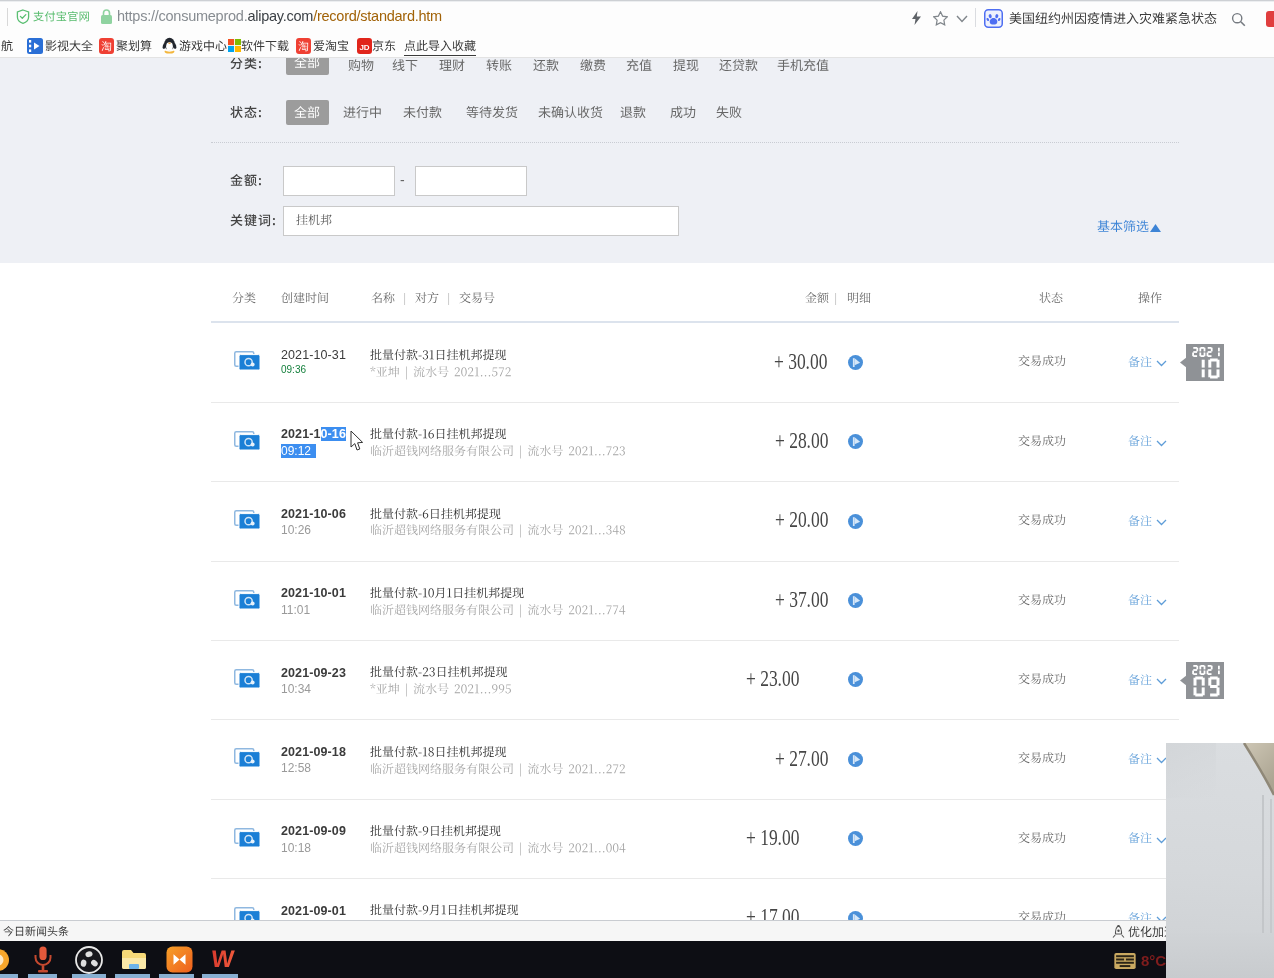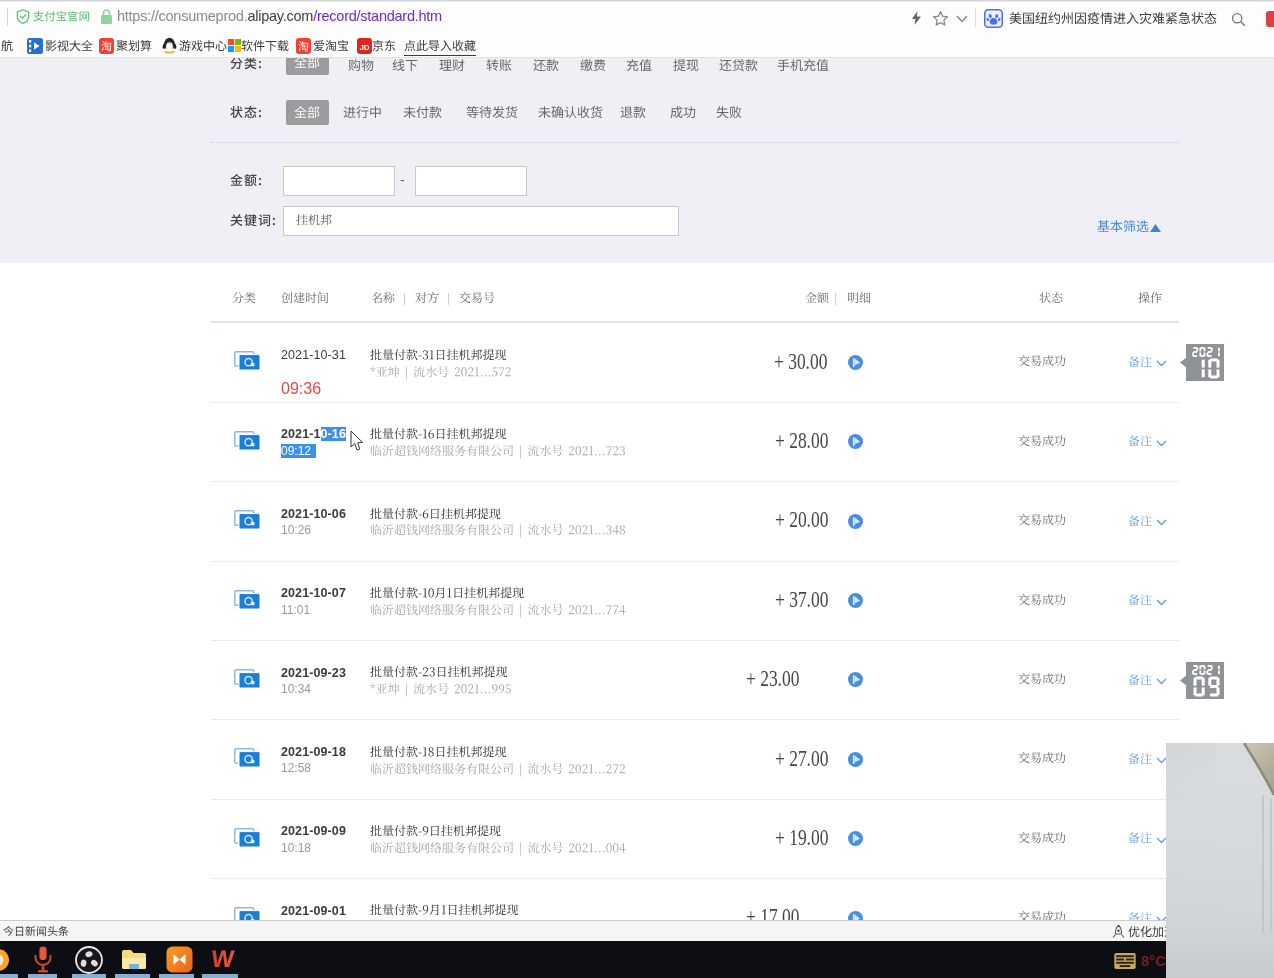--- a/index.html
+++ b/index.html
@@ -23,21 +23,21 @@
         <use href="#g2" x="2036"></use>
         <use href="#g3" x="3054"></use>
         <use href="#g4" x="4071"></use>
       </g>
     </svg>
   </div>
 <svg class="abs" style="left:100px;top:8px" width="13" height="17" viewBox="0 0 13 17">
 <rect x="1" y="7" width="11" height="9" rx="1.5" fill="#8fd3a0"></rect>
 <path d="M3.5 7 V5 a3 3 0 0 1 6 0 V7" fill="none" stroke="#8fd3a0" stroke-width="1.6"></path>
 </svg>
-<div style="position:absolute;left:117px;top:8px;white-space:nowrap;font-size:14.5px;letter-spacing:-0.25px;color:#878c91"><span style="color:#878c91">https://consumeprod.</span><span style="color:#3a3f44">alipay.com</span><span style="color:#6d28d9">/record/standard.htm</span></div>
+<div style="position:absolute;left:117px;top:8px;white-space:nowrap;font-size:14.5px;letter-spacing:-0.25px;color:#878c91"><span style="color:#878c91">https://consumeprod.</span><span style="color:#3a3f44">alipay.com</span><span style="color:#a16207">/record/standard.htm</span></div>
 <svg class="abs" style="left:911px;top:11px" width="11" height="14" viewBox="0 0 11 14">
 <path d="M6.5 0 L1 8 H4.5 L3.5 14 L10 5.5 H5.8 Z" fill="#5f6368"></path>
   </svg>
 <svg class="abs" style="left:933px;top:11px" width="15" height="15" viewBox="0 0 15 15">
 <path d="M7.5 0.8 L9.6 5.1 L14.3 5.8 L10.9 9.1 L11.7 13.8 L7.5 11.6 L3.3 13.8 L4.1 9.1 L0.7 5.8 L5.4 5.1 Z" fill="none" stroke="#80868b" stroke-width="1.2"></path>
   </svg>
 <svg class="abs" style="left:956px;top:15px" width="12" height="8" viewBox="0 0 12 8">
 <path d="M1 1 L6 6.5 L11 1" fill="none" stroke="#80868b" stroke-width="1.4"></path>
   </svg>
 <div style="position:absolute;left:975px;top:8px;width:1px;height:19px;background:#dadce0"></div>
@@ -507,21 +507,21 @@
     </svg>
   </div>
 <div style="position:absolute;left:211px;top:321px;width:968px;height:2px;background:#dce3ed"></div>
 <svg class="abs" style="left:234px;top:351px" width="26" height="19" viewBox="0 0 26 19">
     <rect x="0.75" y="0.75" width="19" height="14.5" rx="1.5" fill="none" stroke="#8fb8e0" stroke-width="1.5"></rect>
     <rect x="5" y="3.6" width="21" height="15.4" rx="1.5" fill="#1b7fd6" stroke="#fff" stroke-width="1"></rect>
     <circle cx="14.6" cy="11.2" r="3.6" fill="none" stroke="#cfe4f7" stroke-width="1.5"></circle>
     <circle cx="18.6" cy="13.4" r="2" fill="#e8f2fb"></circle>
   </svg>
 <div style="position:absolute;left:281px;top:348px;white-space:nowrap;font-size:12.5px;font-weight:normal;color:#3b3b3b;letter-spacing:0.1px">2021-10-31</div>
-<div style="position:absolute;left:281px;top:380px;white-space:nowrap;font-size:16px;color:#ef4444">09:36</div>
+<div style="position:absolute;left:281px;top:364px;white-space:nowrap;font-size:10px;color:#15803d">09:36</div>
 <div style="position:absolute;left:370px;top:349px;line-height:0;">
     <svg width="136" height="14" style="overflow:visible" fill="#2f2f2f">
       <g transform="translate(0 10.2) scale(0.01200 -0.01200)">
         <use href="#g74" x="0"></use>
         <use href="#g75" x="1000"></use>
         <use href="#g76" x="2000"></use>
         <use href="#g77" x="3000"></use>
         <use href="#g78" x="4000"></use>
         <use href="#g79" x="4346"></use>
         <use href="#g7a" x="4903"></use>
@@ -789,21 +789,21 @@
 <svg class="abs" style="left:1156px;top:519px" width="11" height="7" viewBox="0 0 11 7">
 <path d="M1 1 L5.5 5.5 L10 1" fill="none" stroke="#5e9dd8" stroke-width="1.3"></path>
   </svg>
 <div style="position:absolute;left:211px;top:561px;width:968px;height:1px;background:#e9e9e9"></div>
 <svg class="abs" style="left:234px;top:590px" width="26" height="19" viewBox="0 0 26 19">
     <rect x="0.75" y="0.75" width="19" height="14.5" rx="1.5" fill="none" stroke="#8fb8e0" stroke-width="1.5"></rect>
     <rect x="5" y="3.6" width="21" height="15.4" rx="1.5" fill="#1b7fd6" stroke="#fff" stroke-width="1"></rect>
     <circle cx="14.6" cy="11.2" r="3.6" fill="none" stroke="#cfe4f7" stroke-width="1.5"></circle>
     <circle cx="18.6" cy="13.4" r="2" fill="#e8f2fb"></circle>
   </svg>
-<div style="position:absolute;left:281px;top:586px;white-space:nowrap;font-size:12.5px;font-weight:bold;color:#3b3b3b;letter-spacing:0.1px">2021-10-07</div>
+<div style="position:absolute;left:281px;top:586px;white-space:nowrap;font-size:12.5px;font-weight:bold;color:#3b3b3b;letter-spacing:0.1px">2021-10-01</div>
 <div style="position:absolute;left:281px;top:603px;white-space:nowrap;font-size:12px;color:#9a9a9a">11:01</div>
 <div style="position:absolute;left:370px;top:587px;line-height:0;">
     <svg width="154" height="14" style="overflow:visible" fill="#2f2f2f">
       <g transform="translate(0 10.2) scale(0.01200 -0.01200)">
         <use href="#g74" x="0"></use>
         <use href="#g75" x="1000"></use>
         <use href="#g76" x="2000"></use>
         <use href="#g77" x="3000"></use>
         <use href="#g78" x="4000"></use>
         <use href="#g7a" x="4346"></use>
@@ -1131,21 +1131,21 @@
         <use href="#g7a" x="18189"></use>
         <use href="#g86" x="18660"></use>
         <use href="#g86" x="18987"></use>
         <use href="#g86" x="19314"></use>
         <use href="#g85" x="19641"></use>
         <use href="#g85" x="20198"></use>
         <use href="#g9a" x="20755"></use>
       </g>
     </svg>
   </div>
-<div style="position:absolute;left:700px;top:826px;white-space:nowrap;width:128px;text-align:right"><span style="display:inline-block;transform:scaleX(0.76);transform-origin:100% 50%;font-family:'Liberation Serif',serif;font-size:23px;line-height:1;color:#464646">+ 19.00</span></div>
+<div style="position:absolute;left:700px;top:826px;white-space:nowrap;width:128px;text-align:center"><span style="display:inline-block;transform:scaleX(0.76);transform-origin:100% 50%;font-family:'Liberation Serif',serif;font-size:23px;line-height:1;color:#464646">+ 19.00</span></div>
 <svg class="abs" style="left:848px;top:831px" width="15" height="15" viewBox="0 0 15 15">
     <circle cx="7.5" cy="7.5" r="7.5" fill="#4a90d9"></circle>
     <rect x="4.9" y="3.2" width="1.7" height="8.8" fill="#d6e7f8"></rect>
     <path d="M6.6 3.2 L12.1 7.7 L6.6 10.3 Z" fill="#d6e7f8"></path>
   </svg>
 <div style="position:absolute;left:1018px;top:832px;line-height:0;">
     <svg width="48" height="14" style="overflow:visible" fill="#666">
       <g transform="translate(0 10.2) scale(0.01200 -0.01200)">
         <use href="#g69" x="0"></use>
         <use href="#g6a" x="1000"></use>

